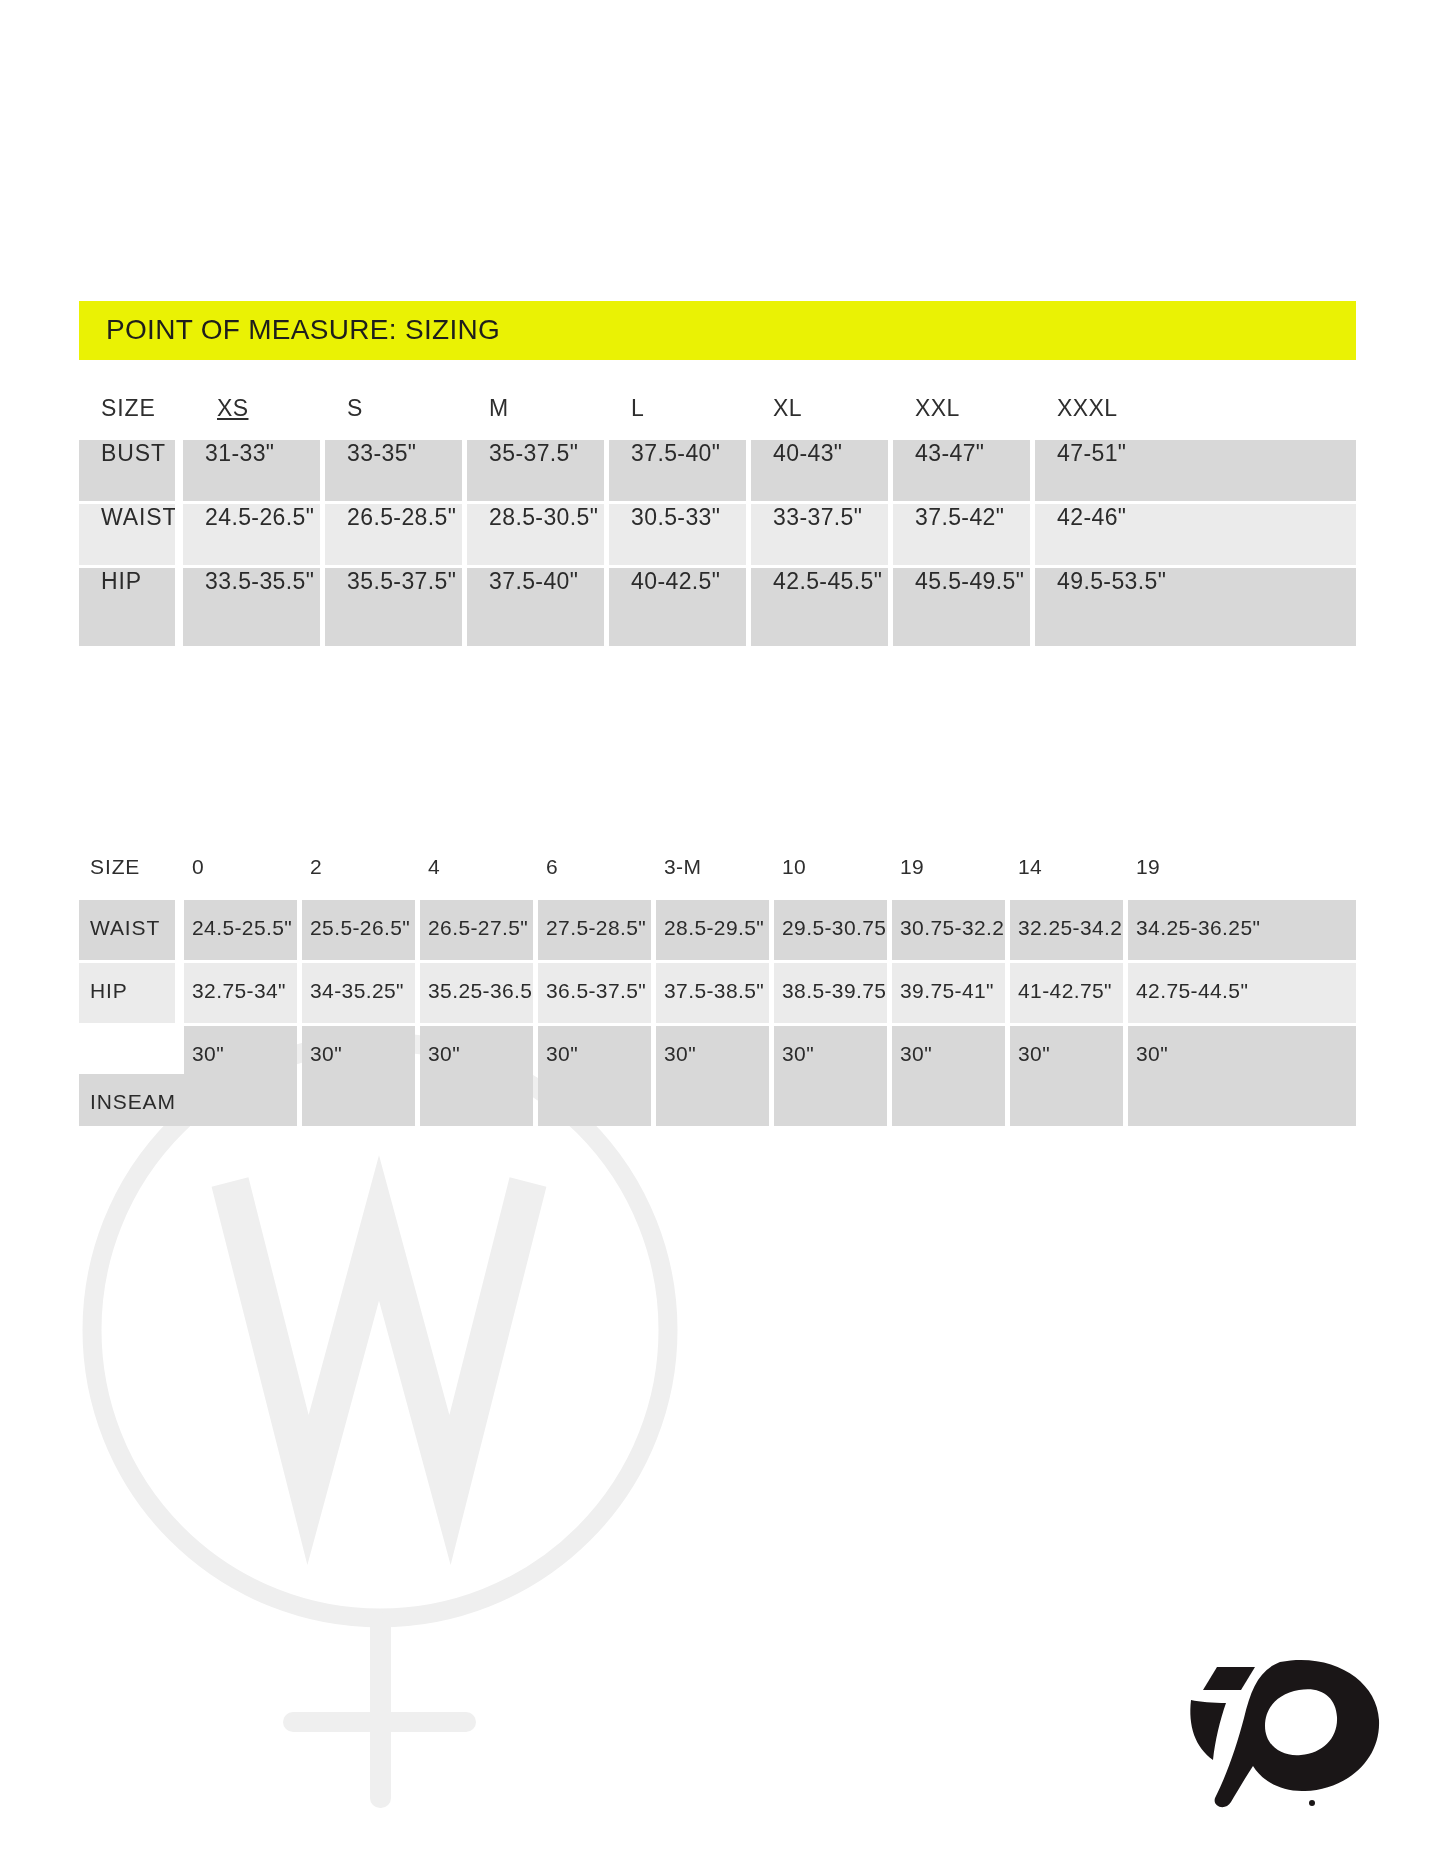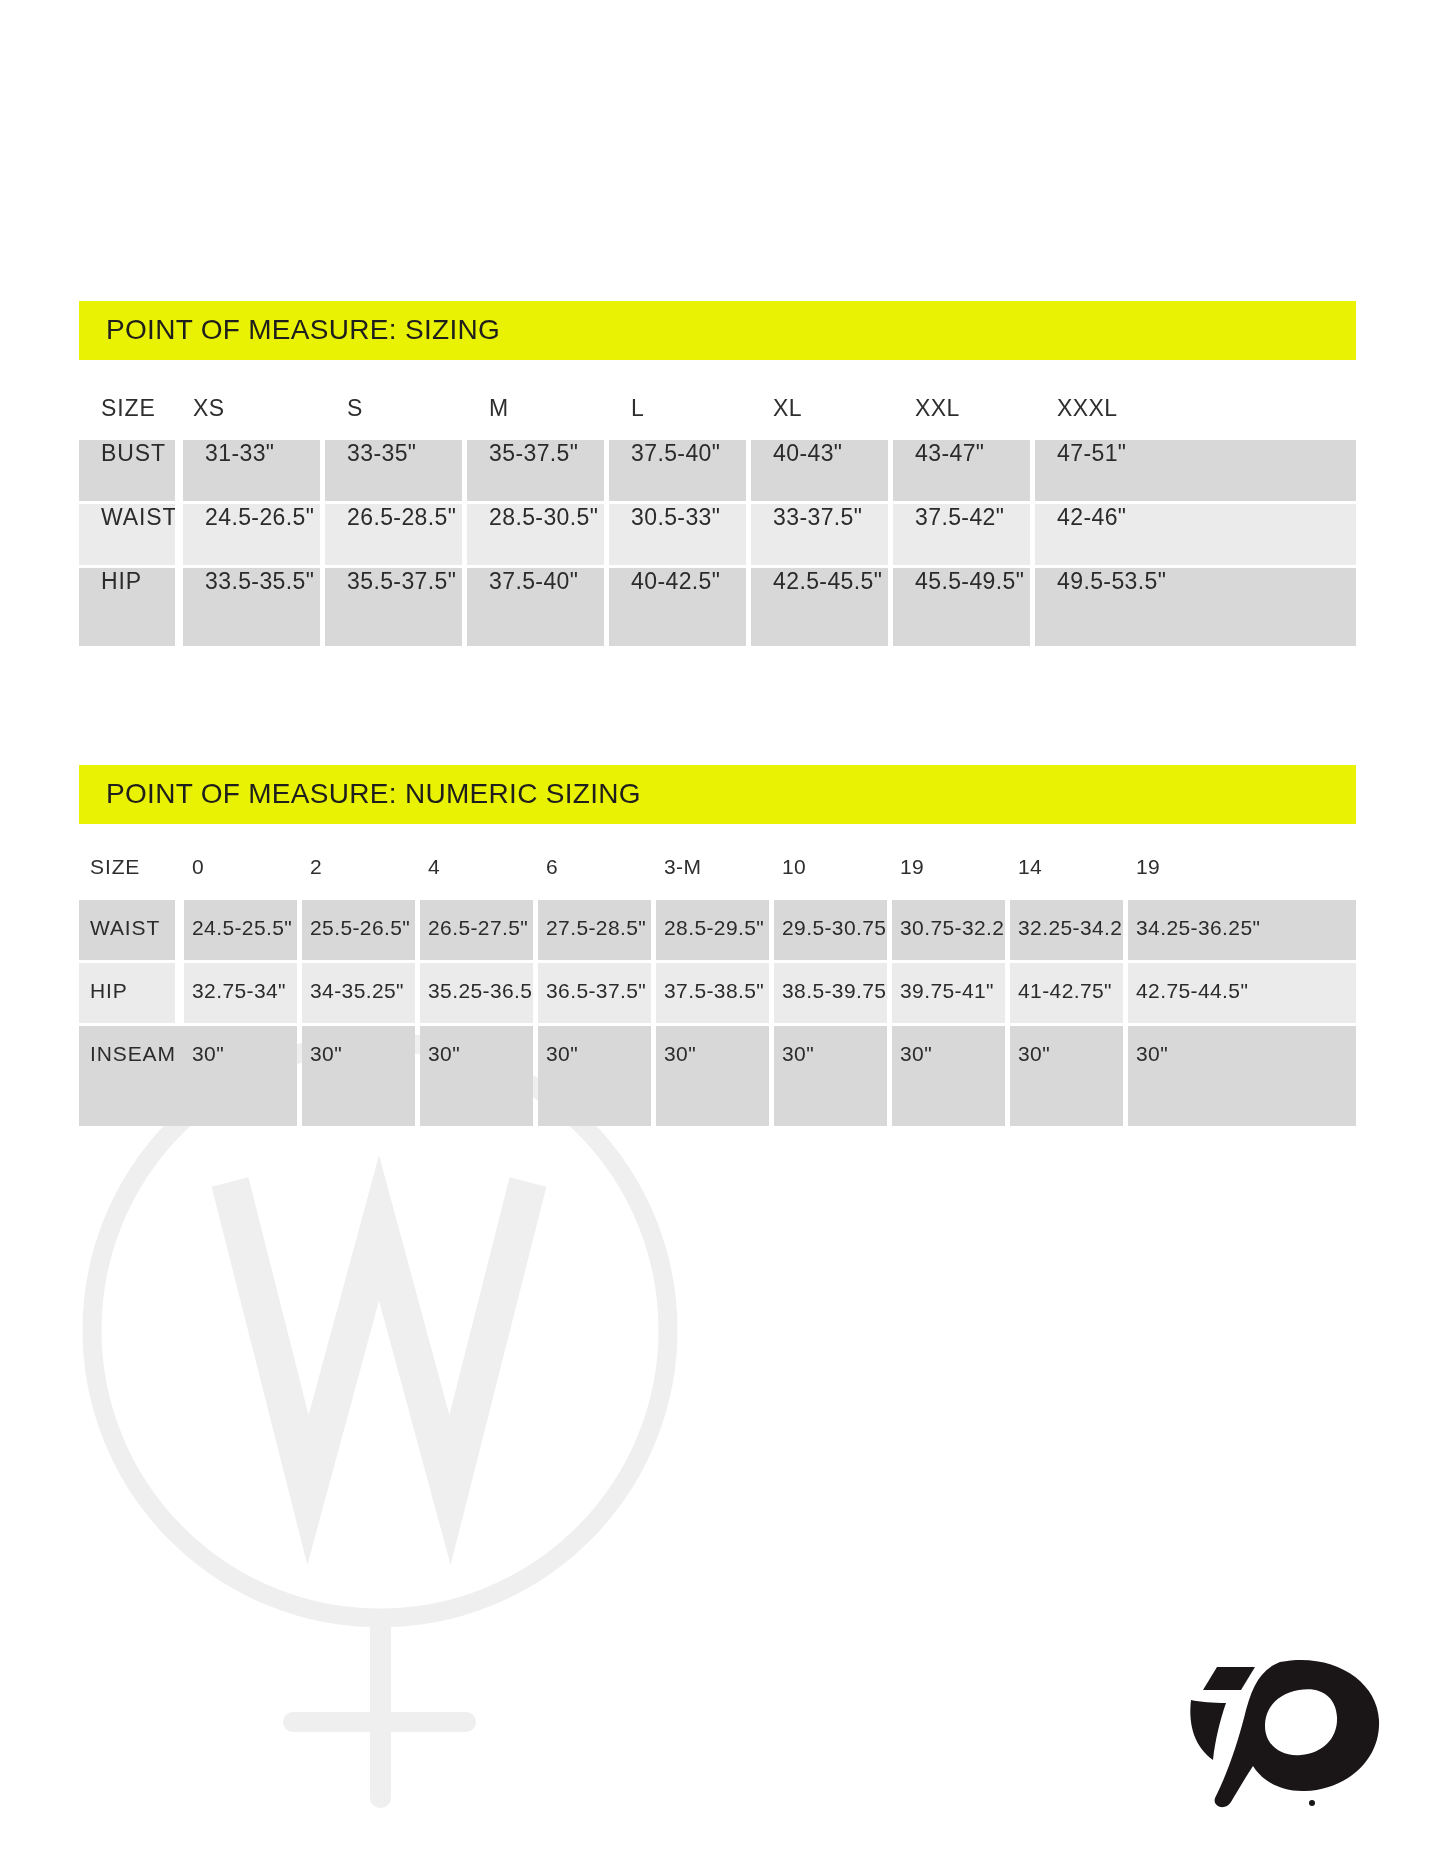--- a/index.html
+++ b/index.html
@@ -55,21 +55,21 @@
     <rect x="330" y="612" width="21" height="196" rx="10" fill="#efefef"></rect>
     <rect x="243" y="712" width="193" height="20" rx="10" fill="#efefef"></rect>
   </svg>
 
 
   <div class="bar bar1">
     <div class="bar-label">POINT OF MEASURE: SIZING</div>
   </div>
   <div class="thead t1 thead1">
       <div class="cell hcell lcell" style="left: 0px; width: 96px; padding-left: 22px;">SIZE</div>
-      <div class="cell hcell" style="left: 92px; width: 137px; padding-left: 22px;">XS</div>
+      <div class="cell hcell" style="left: 116px; width: 137px; padding-left: 22px; text-decoration: underline;">XS</div>
       <div class="cell hcell" style="left: 246px; width: 137px; padding-left: 22px;">S</div>
       <div class="cell hcell" style="left: 388px; width: 137px; padding-left: 22px;">M</div>
       <div class="cell hcell" style="left: 530px; width: 137px; padding-left: 22px;">L</div>
       <div class="cell hcell" style="left: 672px; width: 137px; padding-left: 22px;">XL</div>
       <div class="cell hcell" style="left: 814px; width: 137px; padding-left: 22px;">XXL</div>
       <div class="cell hcell" style="left: 956px; width: 321px; padding-left: 22px;">XXXL</div>
     </div>
   <div class="trow t1 r-dark t1r0">
       <div class="cell lcell" style="left: 0px; width: 96px; padding-left: 22px;">BUST</div>
       <div class="cell" style="left: 104px; width: 137px; padding-left: 22px;">31-33"</div>
@@ -94,23 +94,20 @@
       <div class="cell lcell" style="left: 0px; width: 96px; padding-left: 22px;">HIP</div>
       <div class="cell" style="left: 104px; width: 137px; padding-left: 22px;">33.5-35.5"</div>
       <div class="cell" style="left: 246px; width: 137px; padding-left: 22px;">35.5-37.5"</div>
       <div class="cell" style="left: 388px; width: 137px; padding-left: 22px;">37.5-40"</div>
       <div class="cell" style="left: 530px; width: 137px; padding-left: 22px;">40-42.5"</div>
       <div class="cell" style="left: 672px; width: 137px; padding-left: 22px;">42.5-45.5"</div>
       <div class="cell" style="left: 814px; width: 137px; padding-left: 22px;">45.5-49.5"</div>
       <div class="cell" style="left: 956px; width: 321px; padding-left: 22px;">49.5-53.5"</div>
     </div>
 
-  <div class="bar bar2">
-    <div class="bar-label">POINT OF MEASURE: NUMERIC SIZING</div>
-  </div>
   <div class="thead t2 thead2">
       <div class="cell hcell lcell" style="left: 0px; width: 96px; padding-left: 11px;">SIZE</div>
       <div class="cell hcell" style="left: 105px; width: 113px; padding-left: 8px;">0</div>
       <div class="cell hcell" style="left: 223px; width: 113px; padding-left: 8px;">2</div>
       <div class="cell hcell" style="left: 341px; width: 113px; padding-left: 8px;">4</div>
       <div class="cell hcell" style="left: 459px; width: 113px; padding-left: 8px;">6</div>
       <div class="cell hcell" style="left: 577px; width: 113px; padding-left: 8px;">3-M</div>
       <div class="cell hcell" style="left: 695px; width: 113px; padding-left: 8px;">10</div>
       <div class="cell hcell" style="left: 813px; width: 113px; padding-left: 8px;">19</div>
       <div class="cell hcell" style="left: 931px; width: 113px; padding-left: 8px;">14</div>
@@ -134,21 +131,21 @@
       <div class="cell" style="left: 223px; width: 113px; padding-left: 8px;">34-35.25"</div>
       <div class="cell" style="left: 341px; width: 113px; padding-left: 8px;">35.25-36.5"</div>
       <div class="cell" style="left: 459px; width: 113px; padding-left: 8px;">36.5-37.5"</div>
       <div class="cell" style="left: 577px; width: 113px; padding-left: 8px;">37.5-38.5"</div>
       <div class="cell" style="left: 695px; width: 113px; padding-left: 8px;">38.5-39.75"</div>
       <div class="cell" style="left: 813px; width: 113px; padding-left: 8px;">39.75-41"</div>
       <div class="cell" style="left: 931px; width: 113px; padding-left: 8px;">41-42.75"</div>
       <div class="cell" style="left: 1049px; width: 228px; padding-left: 8px;">42.75-44.5"</div>
     </div>
   <div class="trow t2 r-dark t2r2">
-      <div class="cell lcell" style="left: 0px; width: 116px; padding-left: 11px;">INSEAM</div>
+      <div class="cell lcell" style="left: 0px; width: 116px; padding-left: 11px; margin-top: 48px;">INSEAM</div>
       <div class="cell" style="left: 105px; width: 113px; padding-left: 8px;">30"</div>
       <div class="cell" style="left: 223px; width: 113px; padding-left: 8px;">30"</div>
       <div class="cell" style="left: 341px; width: 113px; padding-left: 8px;">30"</div>
       <div class="cell" style="left: 459px; width: 113px; padding-left: 8px;">30"</div>
       <div class="cell" style="left: 577px; width: 113px; padding-left: 8px;">30"</div>
       <div class="cell" style="left: 695px; width: 113px; padding-left: 8px;">30"</div>
       <div class="cell" style="left: 813px; width: 113px; padding-left: 8px;">30"</div>
       <div class="cell" style="left: 931px; width: 113px; padding-left: 8px;">30"</div>
       <div class="cell" style="left: 1049px; width: 228px; padding-left: 8px;">30"</div>
     </div>

